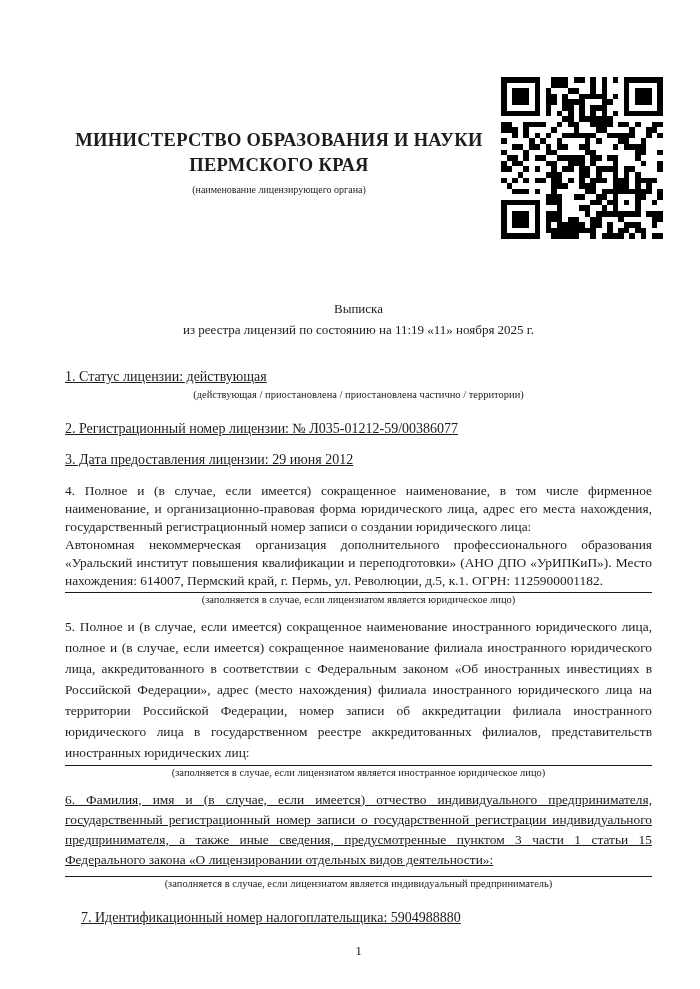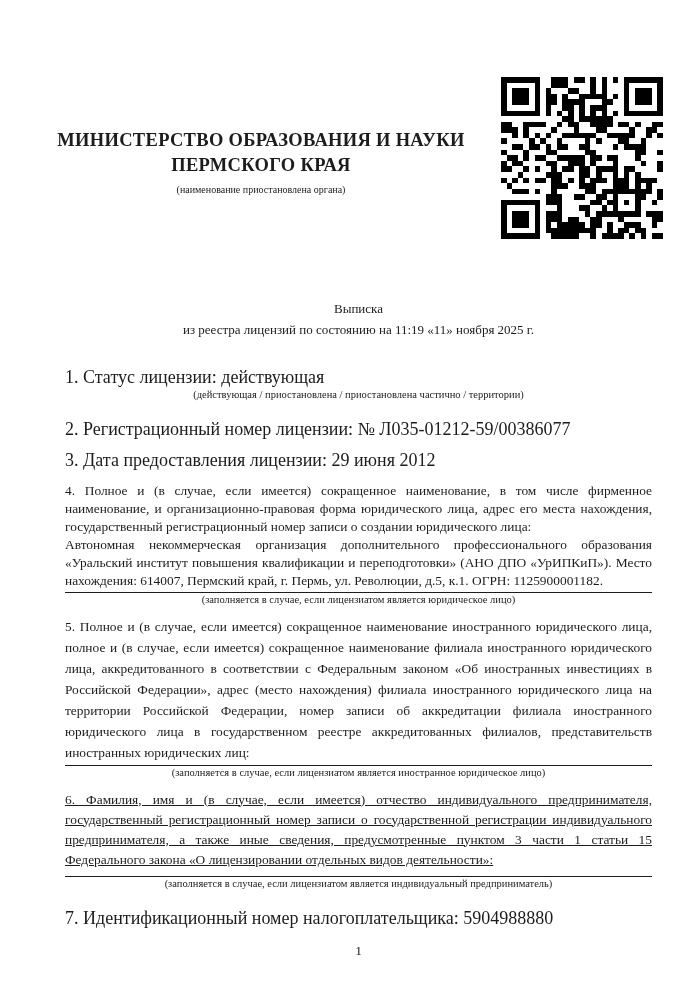--- a/index.html
+++ b/index.html
@@ -7,43 +7,43 @@
     width:700px; height:989px; margin:0 auto; background:#ffffff;
     position:relative; overflow:hidden;
     font-family:"Liberation Serif", serif; color:#1c1c1c;
   }
   
   .header { position:relative; height:299px; }
   .qr {
     position:absolute; left:501px; top:77px; width:162px; height:162px;
     shape-rendering:crispEdges;
   }
-  .ministry { position:absolute; left:45px; top:128px; width:432px; text-align:center; }
+  .ministry { position:absolute; left:63px; top:128px; width:432px; text-align:center; }
   .ministry-line { font-weight:bold; font-size:18.5px; line-height:25px; letter-spacing:0.3px; }
   .org-caption { font-size:10px; line-height:13px; margin-top:5px; }
 
   
   .content { margin:0 48px 0 65px; }
   .title-block { text-align:center; font-size:13px; line-height:20.5px; }
-  .item { font-size:18px; line-height:20.5px; }
+  .item { font-size:14px; line-height:20.5px;text-decoration:underline; }
   .para { font-size:13.4px; text-align:justify; margin:0; }
   .small-caption { font-size:10.5px; line-height:13px; text-align:center; }
 
   .s1 { margin-top:27px; }
   .s2 { margin-top:18px; }
   .s3 { margin-top:11px; }
   .s4-block { margin-top:11px; }
   .s4-block .para { line-height:18px; }
   .s5-block { margin-top:10px; }
   .s5-block .para { line-height:21px; }
   .s6-block { margin-top:11px; }
   .s6-block .para { line-height:20px;text-decoration:underline; }
   .rule { border:0; border-top:1.7px solid #1c1c1c; margin:2px 0 0 0; }
   .rule-gap { margin-top:6px; }
-  .s7 { margin-top:18px; }
+  .s7 { margin-top:18px;margin-left:16px; }
   .page-number { margin-top:13px; text-align:center; font-size:13.4px; line-height:20.5px; }
 </style>
 </head>
 <body>
 
 <div class="page">
 
   <div class="header">
     <svg class="qr" viewBox="0 0 29 29" xmlns="http://www.w3.org/2000/svg" aria-hidden="true">
         <g fill="#000000">
@@ -473,21 +473,21 @@
           <rect x="21" y="28" width="1" height="1"></rect>
           <rect x="23" y="28" width="1" height="1"></rect>
           <rect x="25" y="28" width="1" height="1"></rect>
           <rect x="27" y="28" width="1" height="1"></rect>
           <rect x="28" y="28" width="1" height="1"></rect>
         </g>
       </svg>
     <div class="ministry">
       <div class="ministry-line">МИНИСТЕРСТВО ОБРАЗОВАНИЯ И НАУКИ</div>
       <div class="ministry-line">ПЕРМСКОГО КРАЯ</div>
-      <div class="org-caption">(наименование приостановлена органа)</div>
+      <div class="org-caption">(наименование лицензирующего органа)</div>
     </div>
   </div>
 
   <div class="content">
 
     <div class="title-block">
       <div>Выписка</div>
       <div>из реестра лицензий по состоянию на 11:19 «11» ноября 2025 г.</div>
     </div>
 

